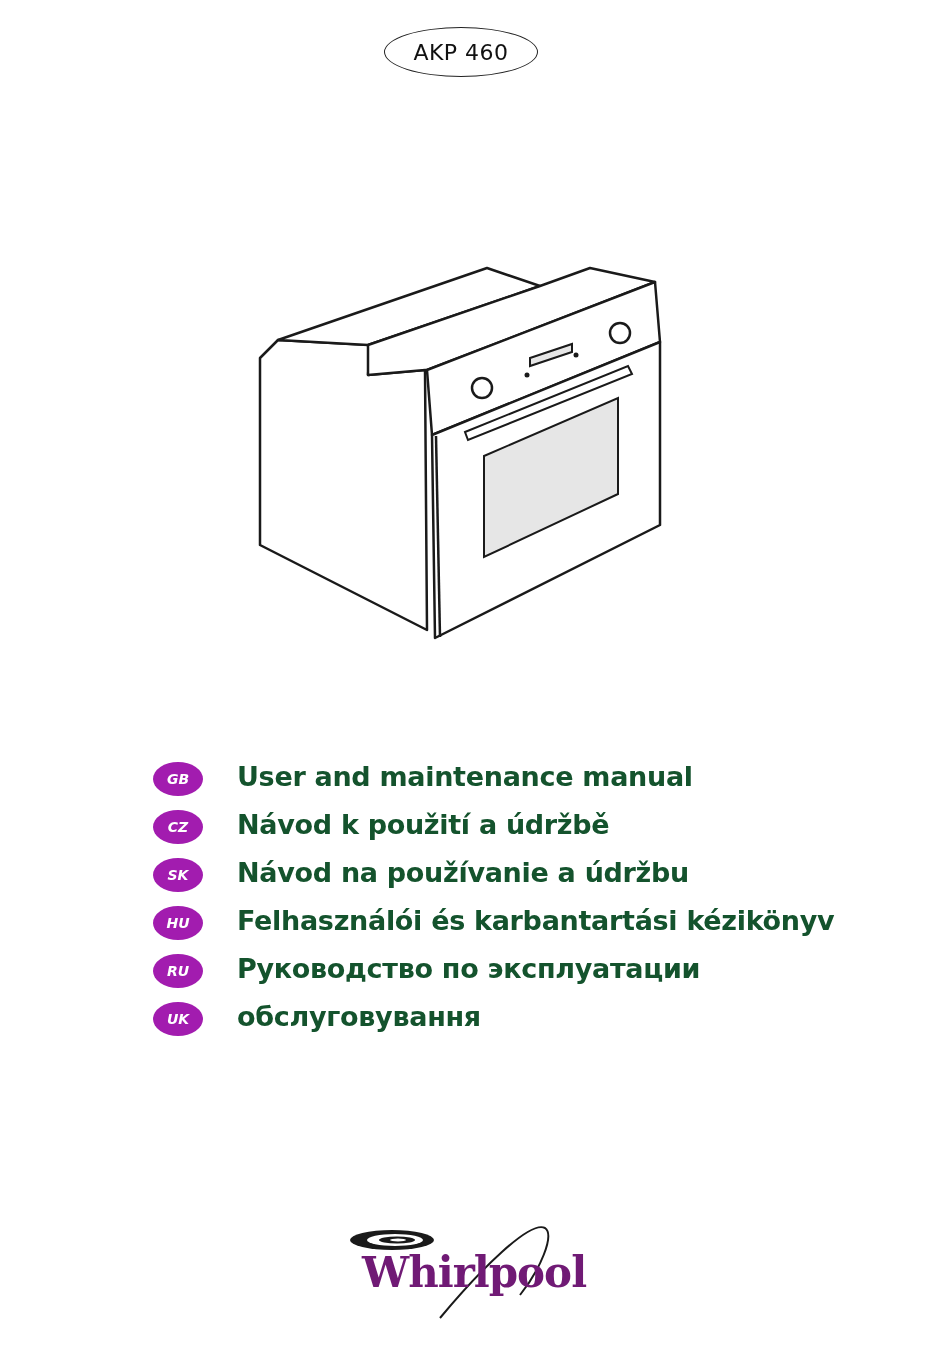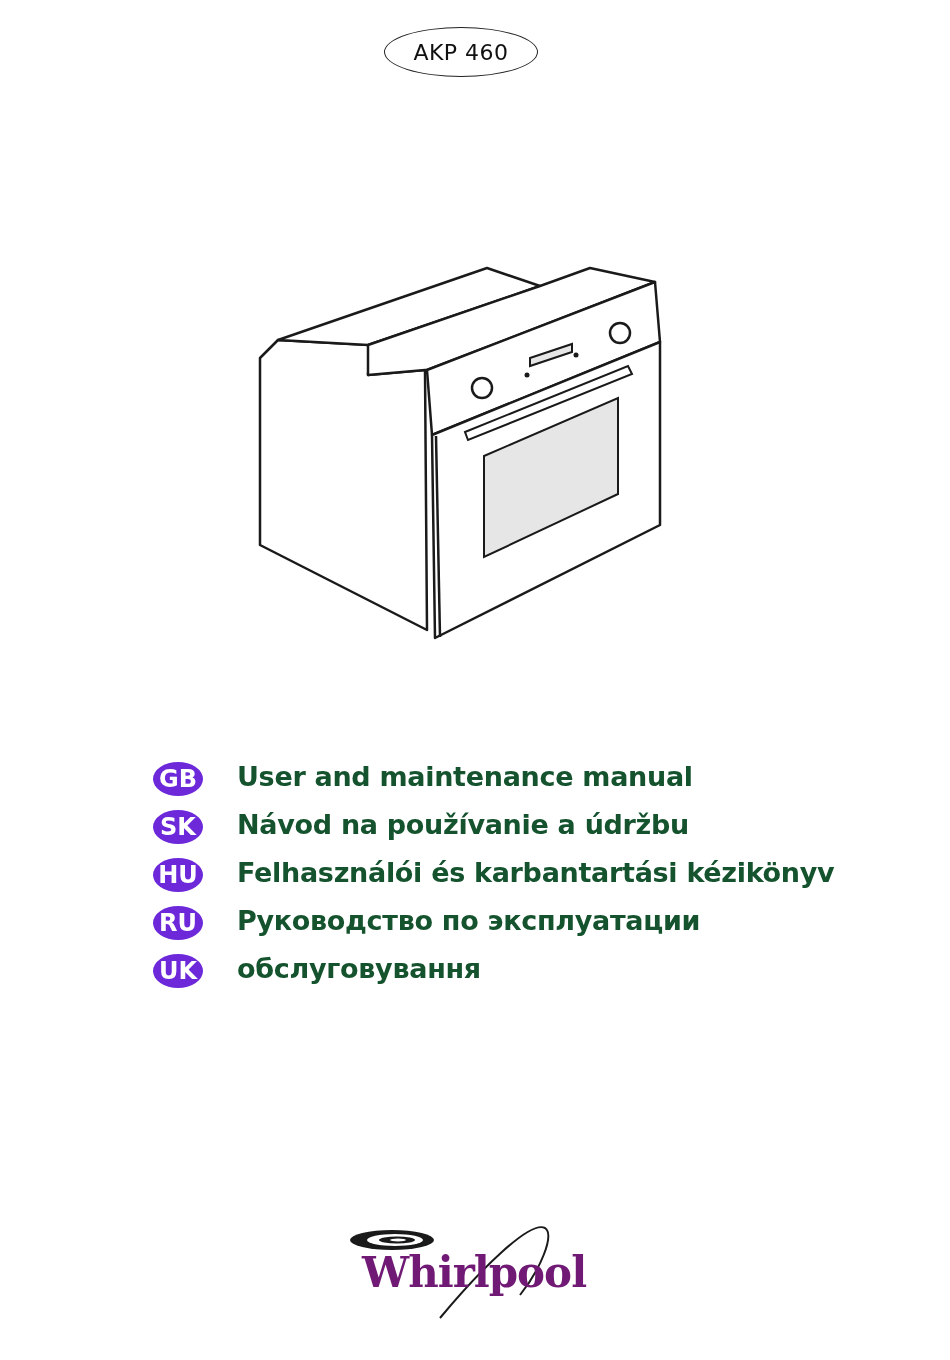--- a/index.html
+++ b/index.html
@@ -7,23 +7,23 @@
     .model-oval {
       position:absolute; left:384px; top:27px; width:154px; height:50px;
       border:1.5px solid #222; border-radius:50%; box-sizing:border-box;
       display:flex; align-items:center; justify-content:center;
     }
     .model-oval span { font-weight:normal; font-size:22px; letter-spacing:0.5px; color:#111; }
     .oven { position:absolute; left:250px; top:260px; width:420px; height:390px; }
     .lang-list { position:absolute; left:153px; top:760px; width:760px; }
     .lang-row { display:flex; align-items:flex-start; margin-bottom:12px; }
     .badge {
-      width:50px; height:34px; border-radius:50%; background:#6d28d9; color:#fff;
-      font-weight:bold; font-size:24px; display:flex; align-items:center; justify-content:center;
-      flex:0 0 auto; margin-top:2px;
+      width:50px; height:34px; border-radius:50%; background:#a21caf; color:#fff;
+      font-weight:bold; font-size:14px; display:flex; align-items:center; justify-content:center;
+      flex:0 0 auto; margin-top:2px;font-style:italic;
     }
     .lang-text { margin-left:34px; font-weight:bold; font-size:27px; line-height:33px; color:#14532d; letter-spacing:-0.3px; }
     .lang-text div { white-space:nowrap; }
     .logo { position:absolute; left:340px; top:1210px; width:260px; height:110px; }
     .logo-word { position:absolute; left:22px; top:38px; font-family:"DejaVu Serif", serif; font-weight:bold; font-size:42px; color:#701a75; letter-spacing:-1px; }
   </style>
 </head>
 <body>
 
 <div class="model-oval">
@@ -57,20 +57,26 @@
 </svg>
 
 <div class="lang-list">
   <div class="lang-row">
     <div class="badge">GB</div>
     <div class="lang-text">
       <div>User and maintenance manual</div>
     </div>
   </div>
   <div class="lang-row">
+    <div class="badge">CZ</div>
+    <div class="lang-text">
+      <div>Návod k použití a údržbě</div>
+    </div>
+  </div>
+  <div class="lang-row">
     <div class="badge">SK</div>
     <div class="lang-text">
       <div>Návod na používanie a údržbu</div>
     </div>
   </div>
   <div class="lang-row">
     <div class="badge">HU</div>
     <div class="lang-text">
       <div>Felhasználói és karbantartási kézikönyv</div>
     </div>

